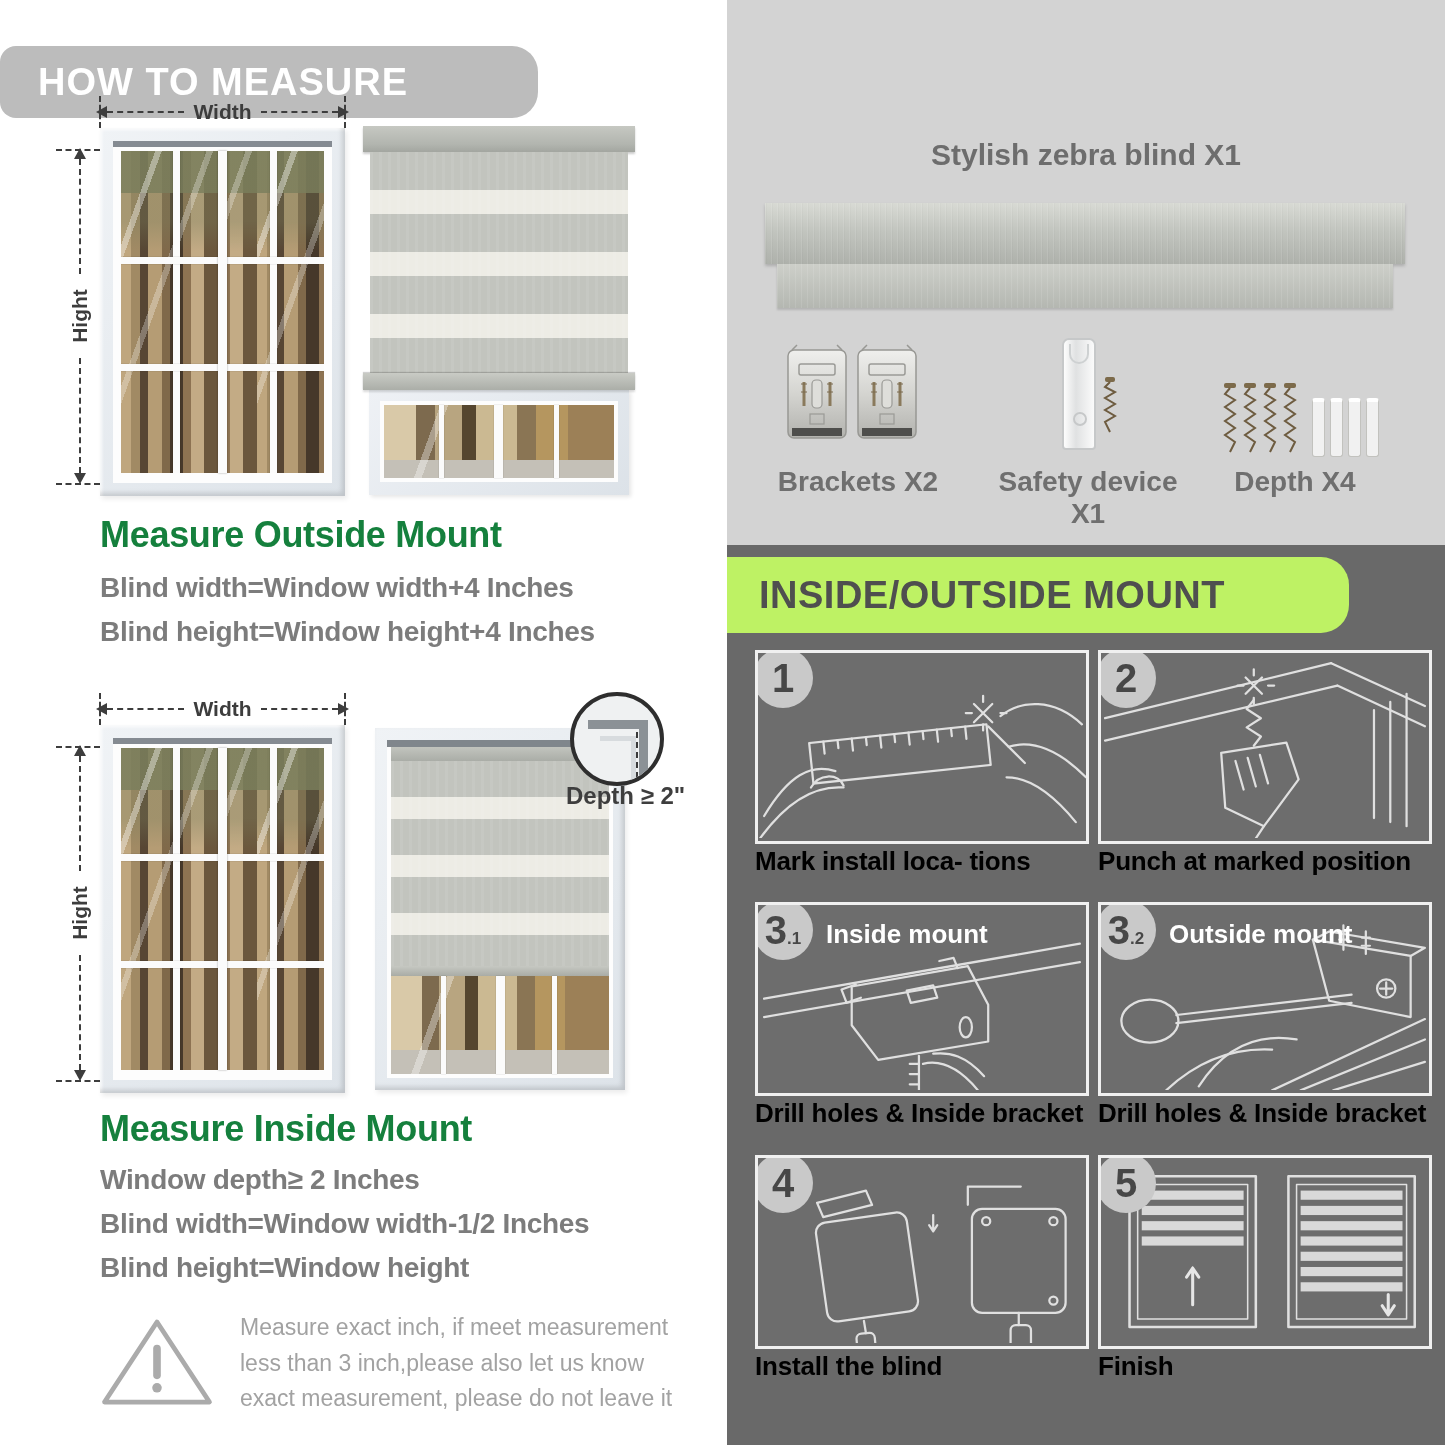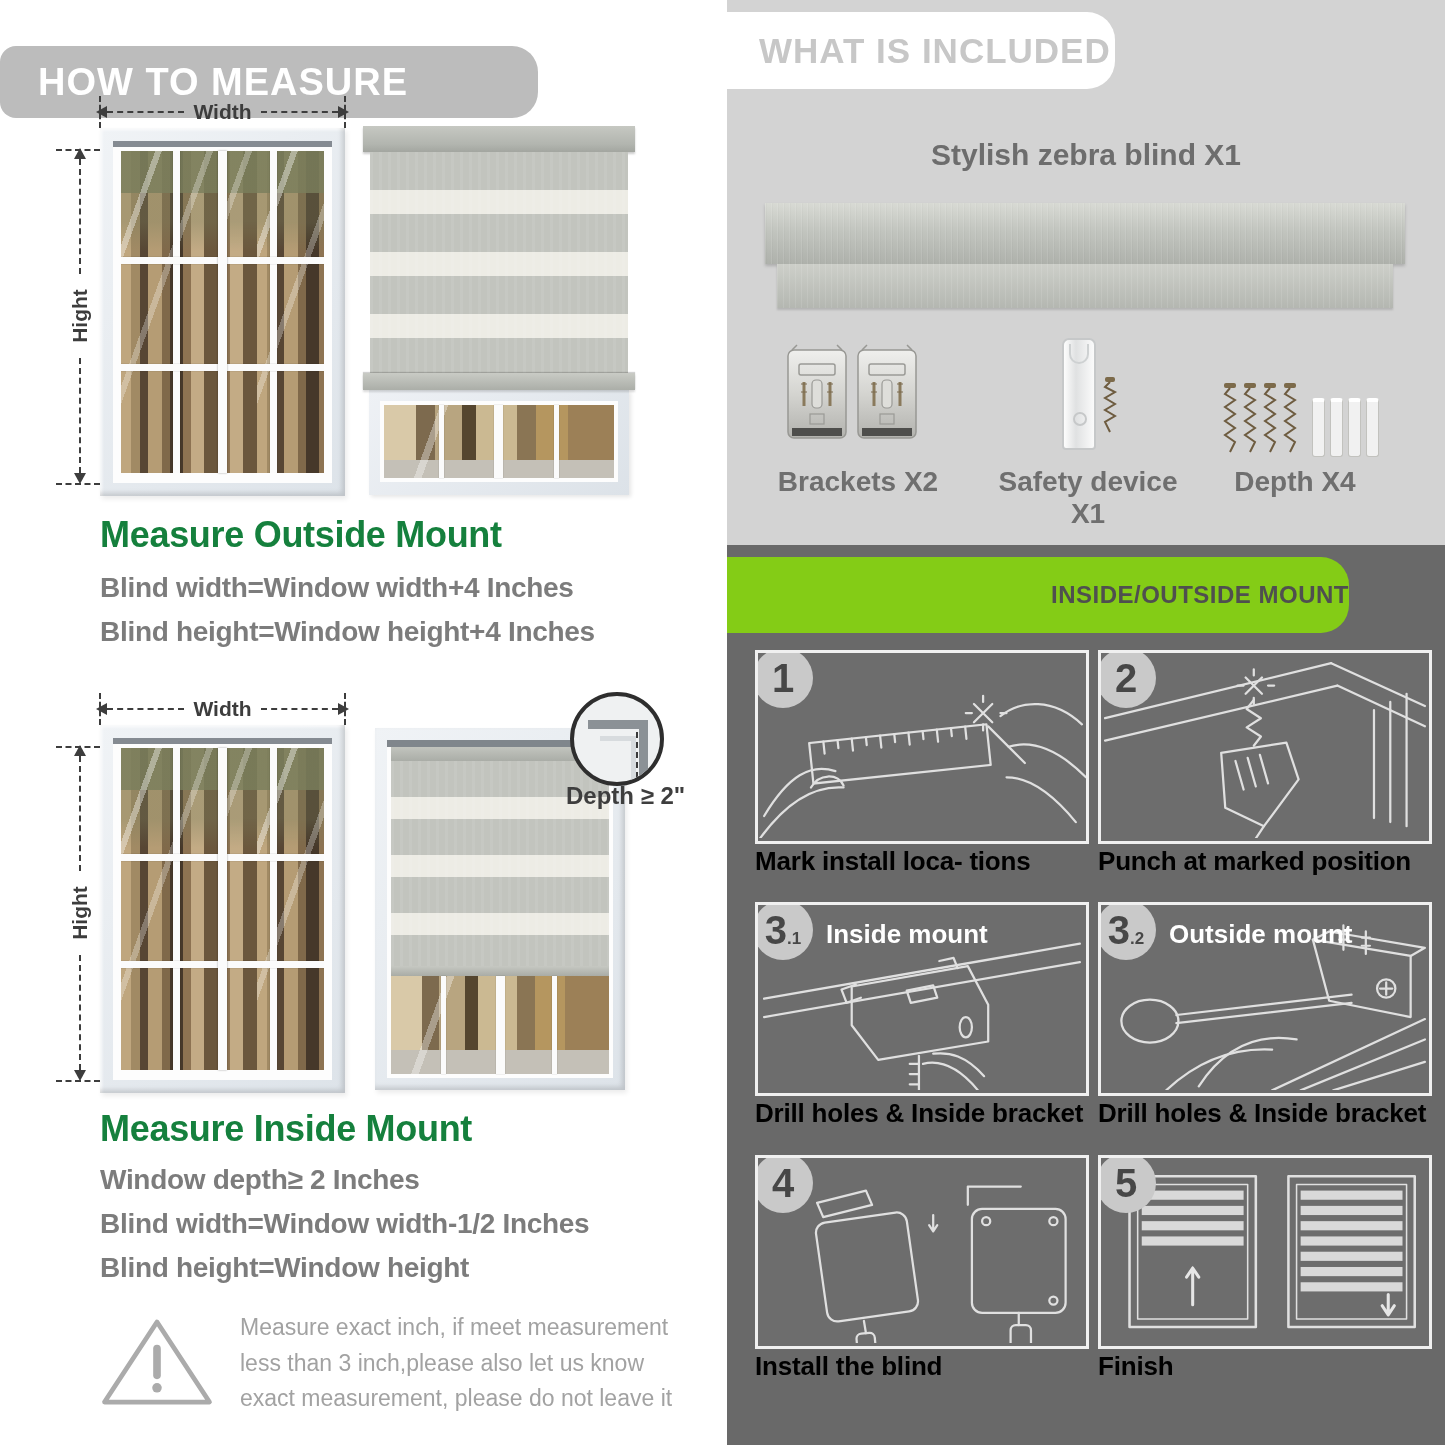--- a/index.html
+++ b/index.html
@@ -10,22 +10,22 @@
   
   #sec-included { left:727px; top:0; width:718px; height:553px; background:#d3d3d3; }
   #sec-mount    { left:727px; top:545px; width:718px; height:900px; background:#696969; }
 
   
   .band { position:absolute; display:flex; align-items:center; font-weight:bold; letter-spacing:1px; }
   #band-measure  { left:0; top:12px; width:500px; height:72px; background:#bcbcbc;
                    border-radius:16px 26px 26px 16px; color:#ffffff; font-size:38px; padding-left:38px;margin-top:34px; }
   #band-included { left:727px; top:12px; width:356px; height:77px; background:#ffffff;
                    border-radius:0 28px 28px 0; color:#c7c7c7; font-size:35px; padding-left:32px; }
-  #band-mount    { left:727px; top:557px; width:590px; height:76px; background:#84cc16;
-                   border-radius:0 28px 28px 0; color:#4f4f4f; font-size:24px; padding-left:32px; letter-spacing:.5px;justify-content:flex-end; }
+  #band-mount    { left:727px; top:557px; width:590px; height:76px; background:#bef264;
+                   border-radius:0 28px 28px 0; color:#4f4f4f; font-size:38px; padding-left:32px; letter-spacing:.5px; }
 
   
   .h-arrow { position:absolute; display:flex; align-items:center; color:#3d3d3d; }
   .h-arrow .dash { flex:1; height:0; border-top:2px dashed #3d3d3d; }
   .h-arrow .lbl  { margin:0 9px; font-size:21px; font-weight:bold; }
   .ah { width:0; height:0; border-top:6px solid transparent; border-bottom:6px solid transparent; }
   .ah.l { border-right:11px solid #3d3d3d; }
   .ah.r { border-left:11px solid #3d3d3d; }
   .tick-v { position:absolute; width:0; border-left:2px dashed #3d3d3d; height:32px; }
   .tick-h { position:absolute; height:0; border-top:2px dashed #3d3d3d; width:44px; }
@@ -146,23 +146,20 @@
 </head>
 <body>
 
 <div id="canvas">
 
   <div id="sec-included" class="abs"></div>
   <div id="sec-mount" class="abs"></div>
 
   <div id="band-measure" class="band">
     <span>HOW TO MEASURE</span>
-  </div>
-  <div id="band-included" class="band">
-    <span>WHAT IS INCLUDED</span>
   </div>
   <div id="band-mount" class="band">
     <span>INSIDE/OUTSIDE MOUNT</span>
   </div>
 
   <div class="h-arrow" style="left:96px; top:100px; width:253px;">
     <div class="ah l"></div>
     <div class="dash"></div>
     <span class="lbl">Width</span>
     <div class="dash"></div>

